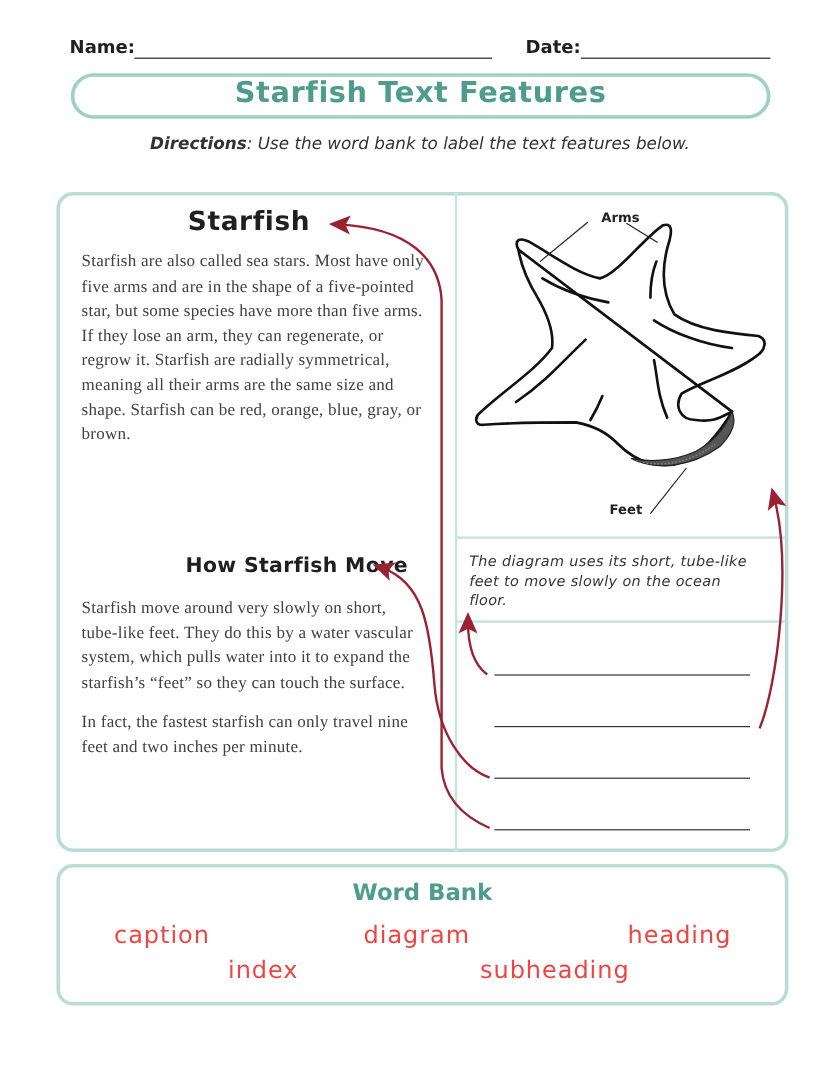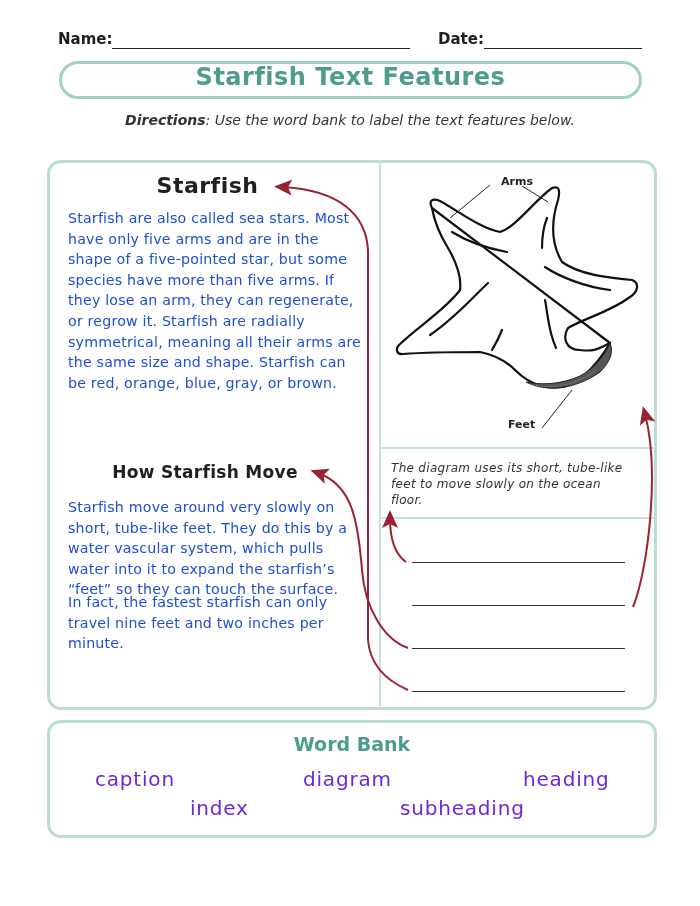--- a/index.html
+++ b/index.html
@@ -18,32 +18,32 @@
                 font-style:italic; color:#333; line-height:21px; top:110px; }
   .directions b { font-style:italic; }
   .main-box { position:absolute; left:47px; top:160px; width:610px; height:550px;
               border:3px solid #b9ddd4; border-radius:14px; box-sizing:border-box; }
   .vdiv { position:absolute; left:379px; top:160px; width:2px; height:550px; background:#c4e3db; }
   .hdiv1 { position:absolute; left:380px; top:447px; width:275px; height:2px; background:#c4e3db; }
   .hdiv2 { position:absolute; left:380px; top:517px; width:275px; height:2px; background:#c4e3db; }
   .h1 { position:absolute; left:70px; width:275px; text-align:center; top:173px;
         font-size:22px; font-weight:bold; color:#1f1f1f; letter-spacing:0.5px; }
   .body-text { position:absolute; left:68px; width:295px; font-size:14.2px; line-height:20.6px;
-               color:#1d4ed8; letter-spacing:0.2px; }
-  .h2 { position:absolute; left:70px; width:270px; text-align:center; top:462px;
+               color:#404040; letter-spacing:0.2px;font-family:Liberation Serif, serif; }
+  .h2 { position:absolute; left:70px; width:270px; text-align:right; top:462px;
         font-size:17px; font-weight:bold; color:#1f1f1f; letter-spacing:0.3px; }
   .caption { position:absolute; left:391px; top:460px; width:245px; font-size:12px; line-height:16px;
              font-style:italic; color:#333; letter-spacing:0.3px; }
   .answer-line { position:absolute; left:412px; width:213px; border-bottom:1.5px solid #333; }
   .lbl { position:absolute; font-size:11px; font-weight:bold; color:#222; }
   .wb-box { position:absolute; left:47px; top:720px; width:610px; height:118px;
             border:3px solid #b9ddd4; border-radius:14px; box-sizing:border-box; }
   .wb-title { position:absolute; left:47px; width:610px; top:733px; text-align:center;
               font-size:19px; color:#4e9d8c; font-weight:bold; }
-  .word { position:absolute; font-size:20px; color:#6d28d9; letter-spacing:0.8px; }
+  .word { position:absolute; font-size:20px; color:#ef4444; letter-spacing:0.8px; }
   svg.overlay { position:absolute; left:0; top:0; }
 </style>
 </head>
 <body>
 
 <div class="abs name-row">Name:</div>
 <div class="name-line"></div>
 <div class="abs date-row">Date:</div>
 <div class="date-line"></div>
 

